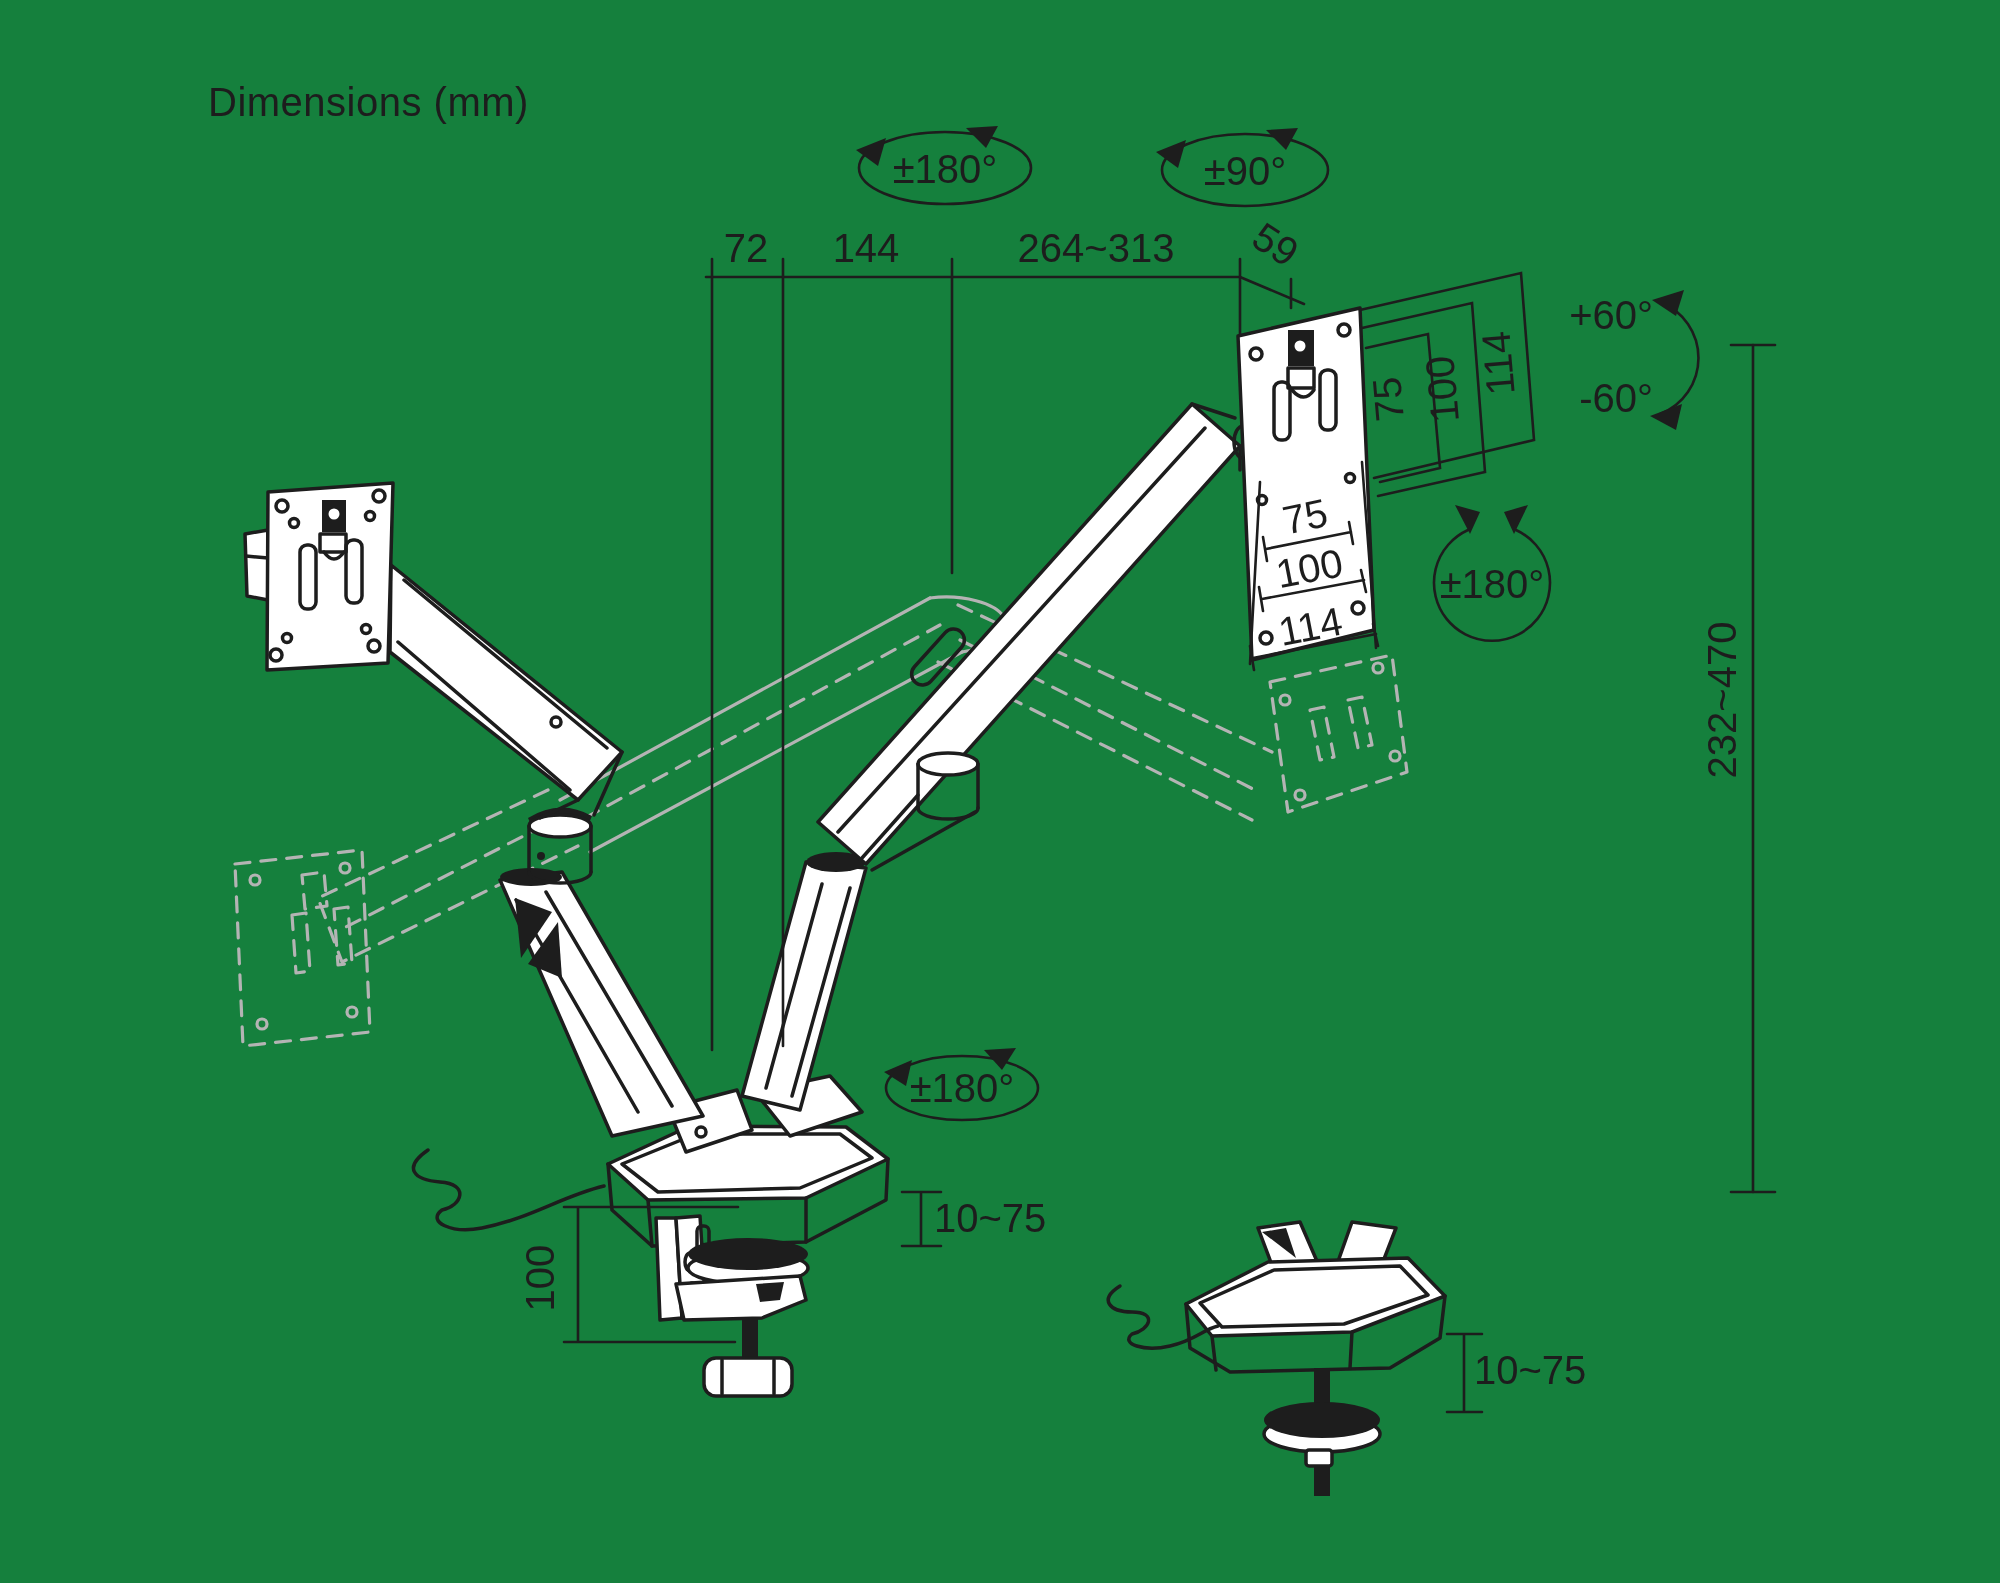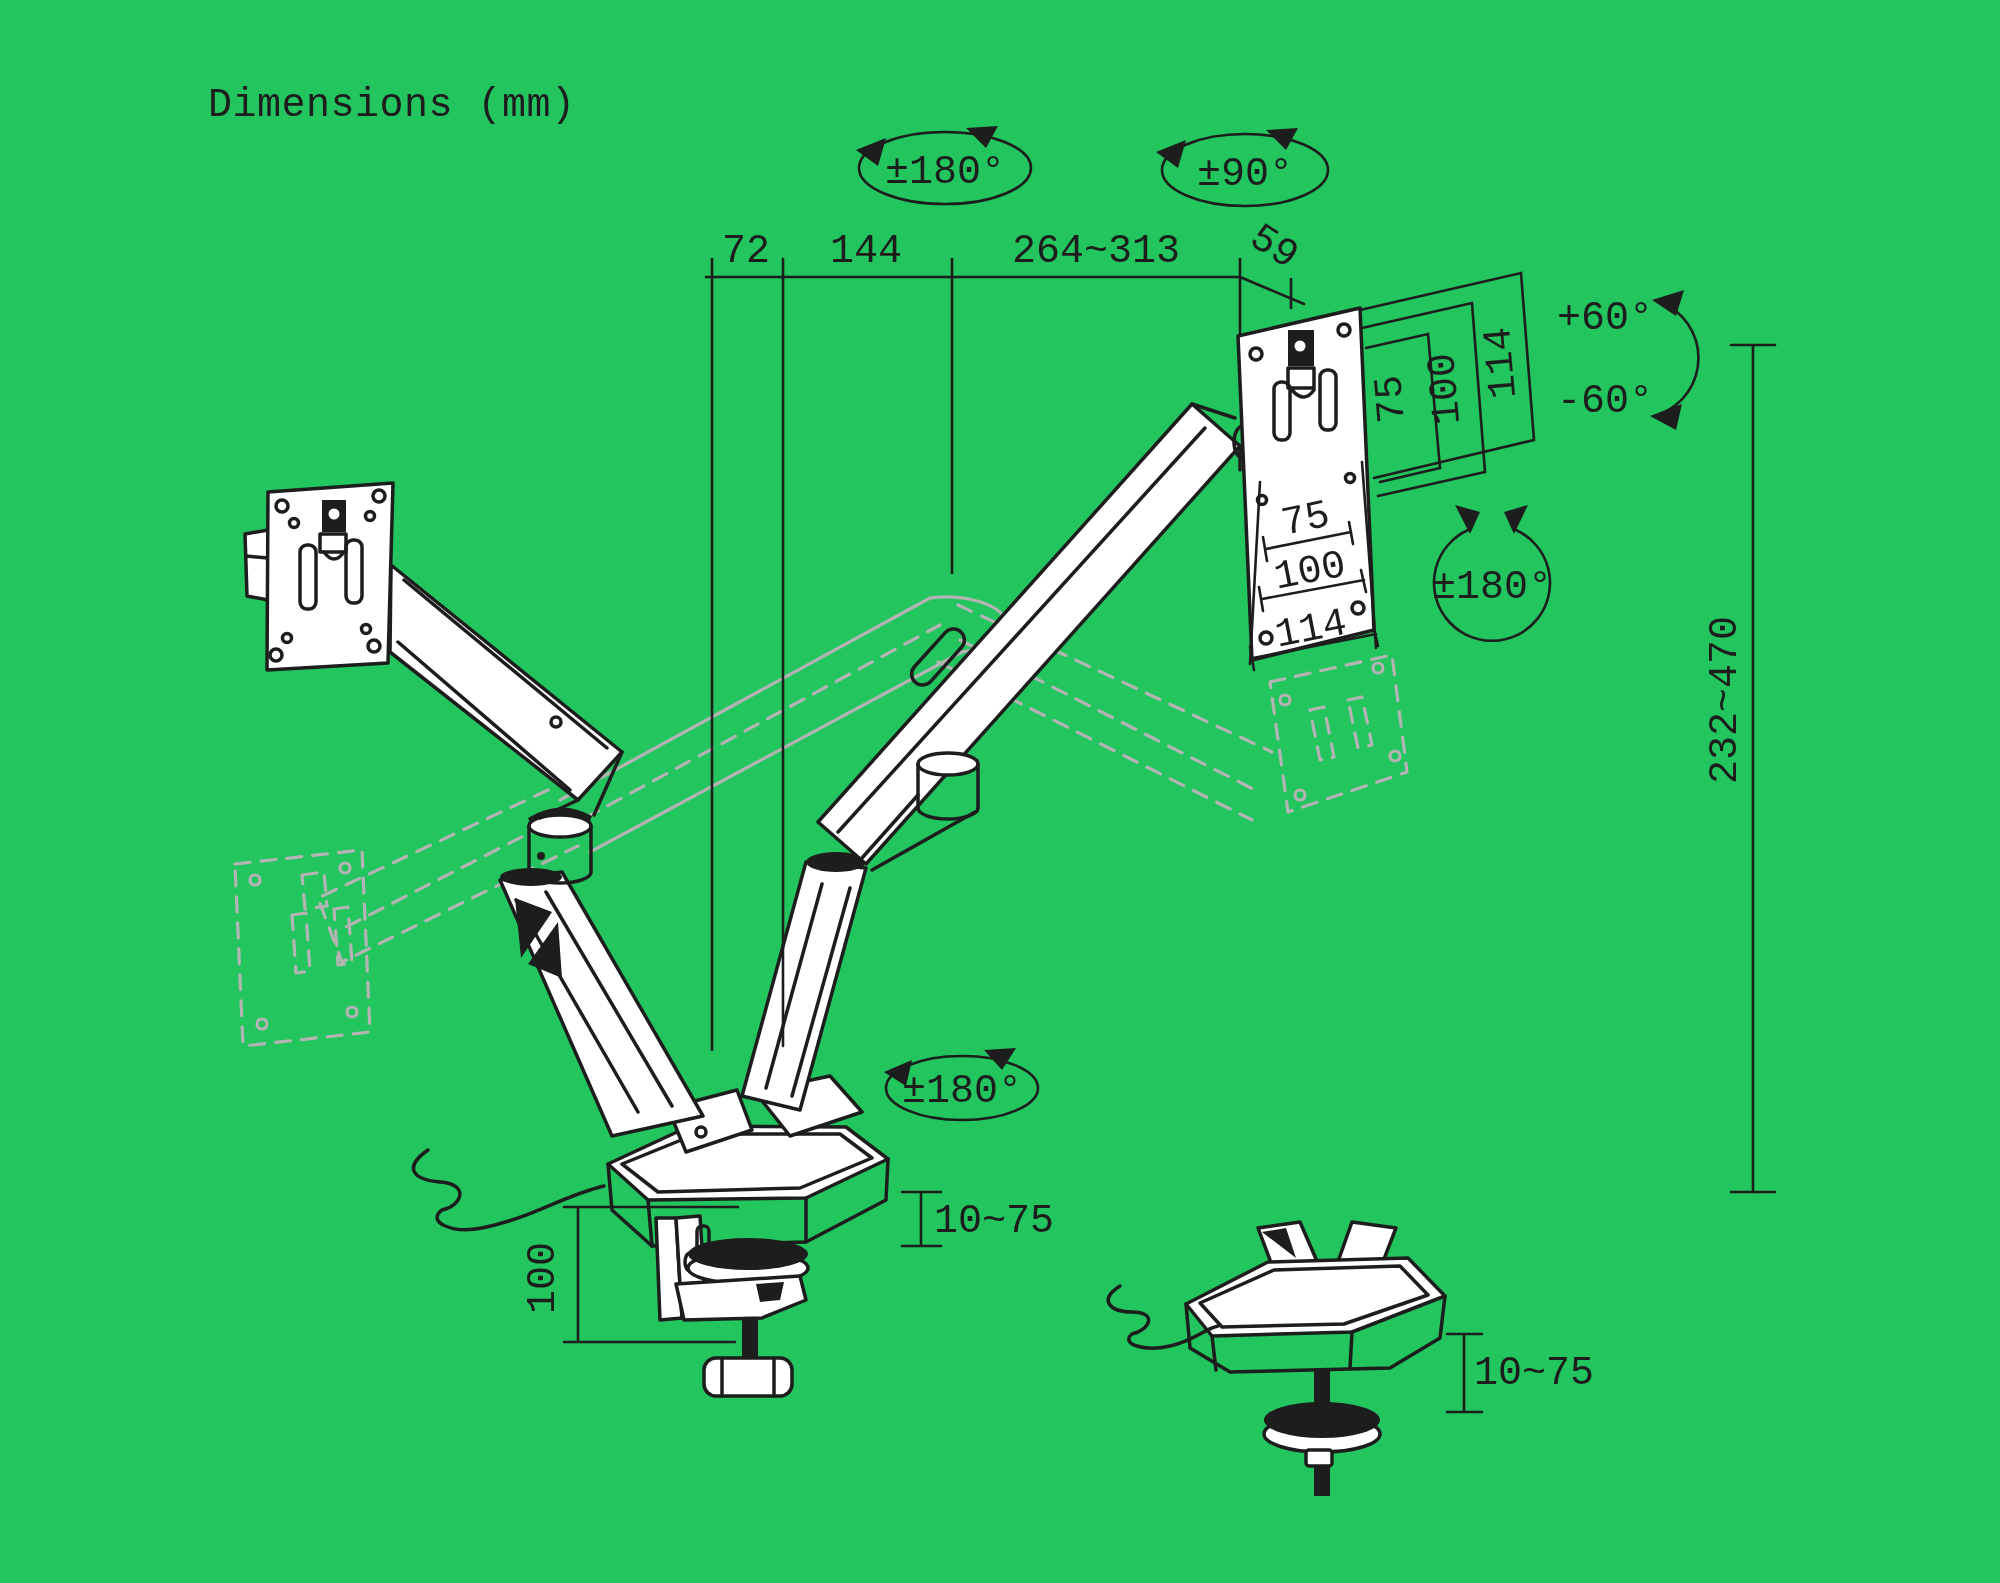--- a/index.html
+++ b/index.html
@@ -1,16 +1,16 @@
 <!DOCTYPE html>
 <html><head>
 <meta charset="utf-8">
 <style>
   html,body{margin:0;padding:0;background:#ffffff;}
-  .stage{position:relative;width:2000px;height:1583px;background:#22c55e;font-family:Liberation Mono, monospace;}
+  .stage{position:relative;width:2000px;height:1583px;background:#15803d;font-family:Liberation Sans, sans-serif;}
   svg{position:absolute;left:0;top:0;}
   text{fill:#1d1d1d;}
   .mech{stroke:#1d1d1d;stroke-width:3.5;fill:none;stroke-linejoin:round;stroke-linecap:round;}
   .mechf{stroke:#1d1d1d;stroke-width:3.5;fill:#ffffff;stroke-linejoin:round;stroke-linecap:round;}
   .dark{fill:#1d1d1d;stroke:none;}
   .dim{stroke:#1d1d1d;stroke-width:2.6;fill:none;stroke-linecap:round;}
   .ghost{stroke:#b4b4b4;stroke-width:3.2;fill:none;stroke-linejoin:round;stroke-linecap:round;}
   .ghostd{stroke:#b4b4b4;stroke-width:3.2;fill:none;stroke-dasharray:15 11;stroke-linejoin:round;stroke-linecap:round;}
   .lbl{font-size:40px;}
   .ttl{font-size:40px;letter-spacing:.5px;}

